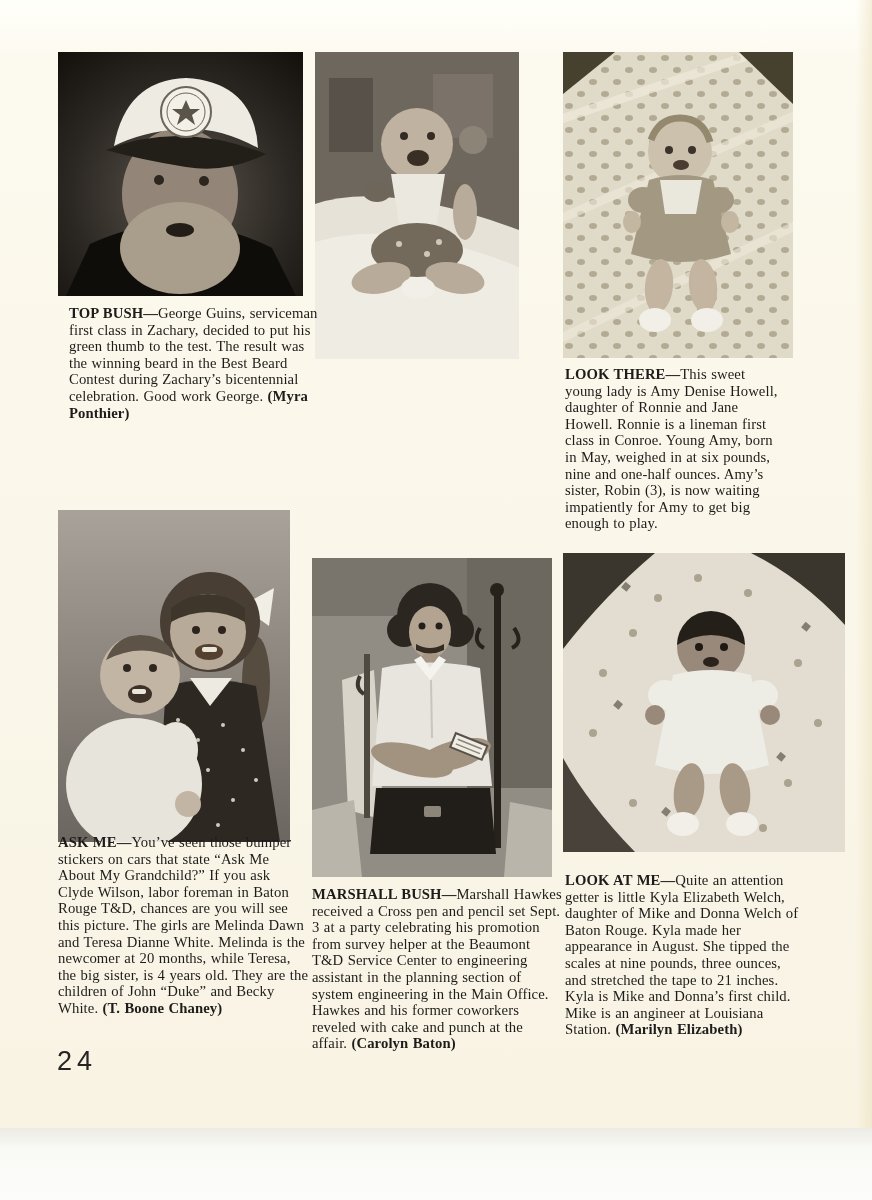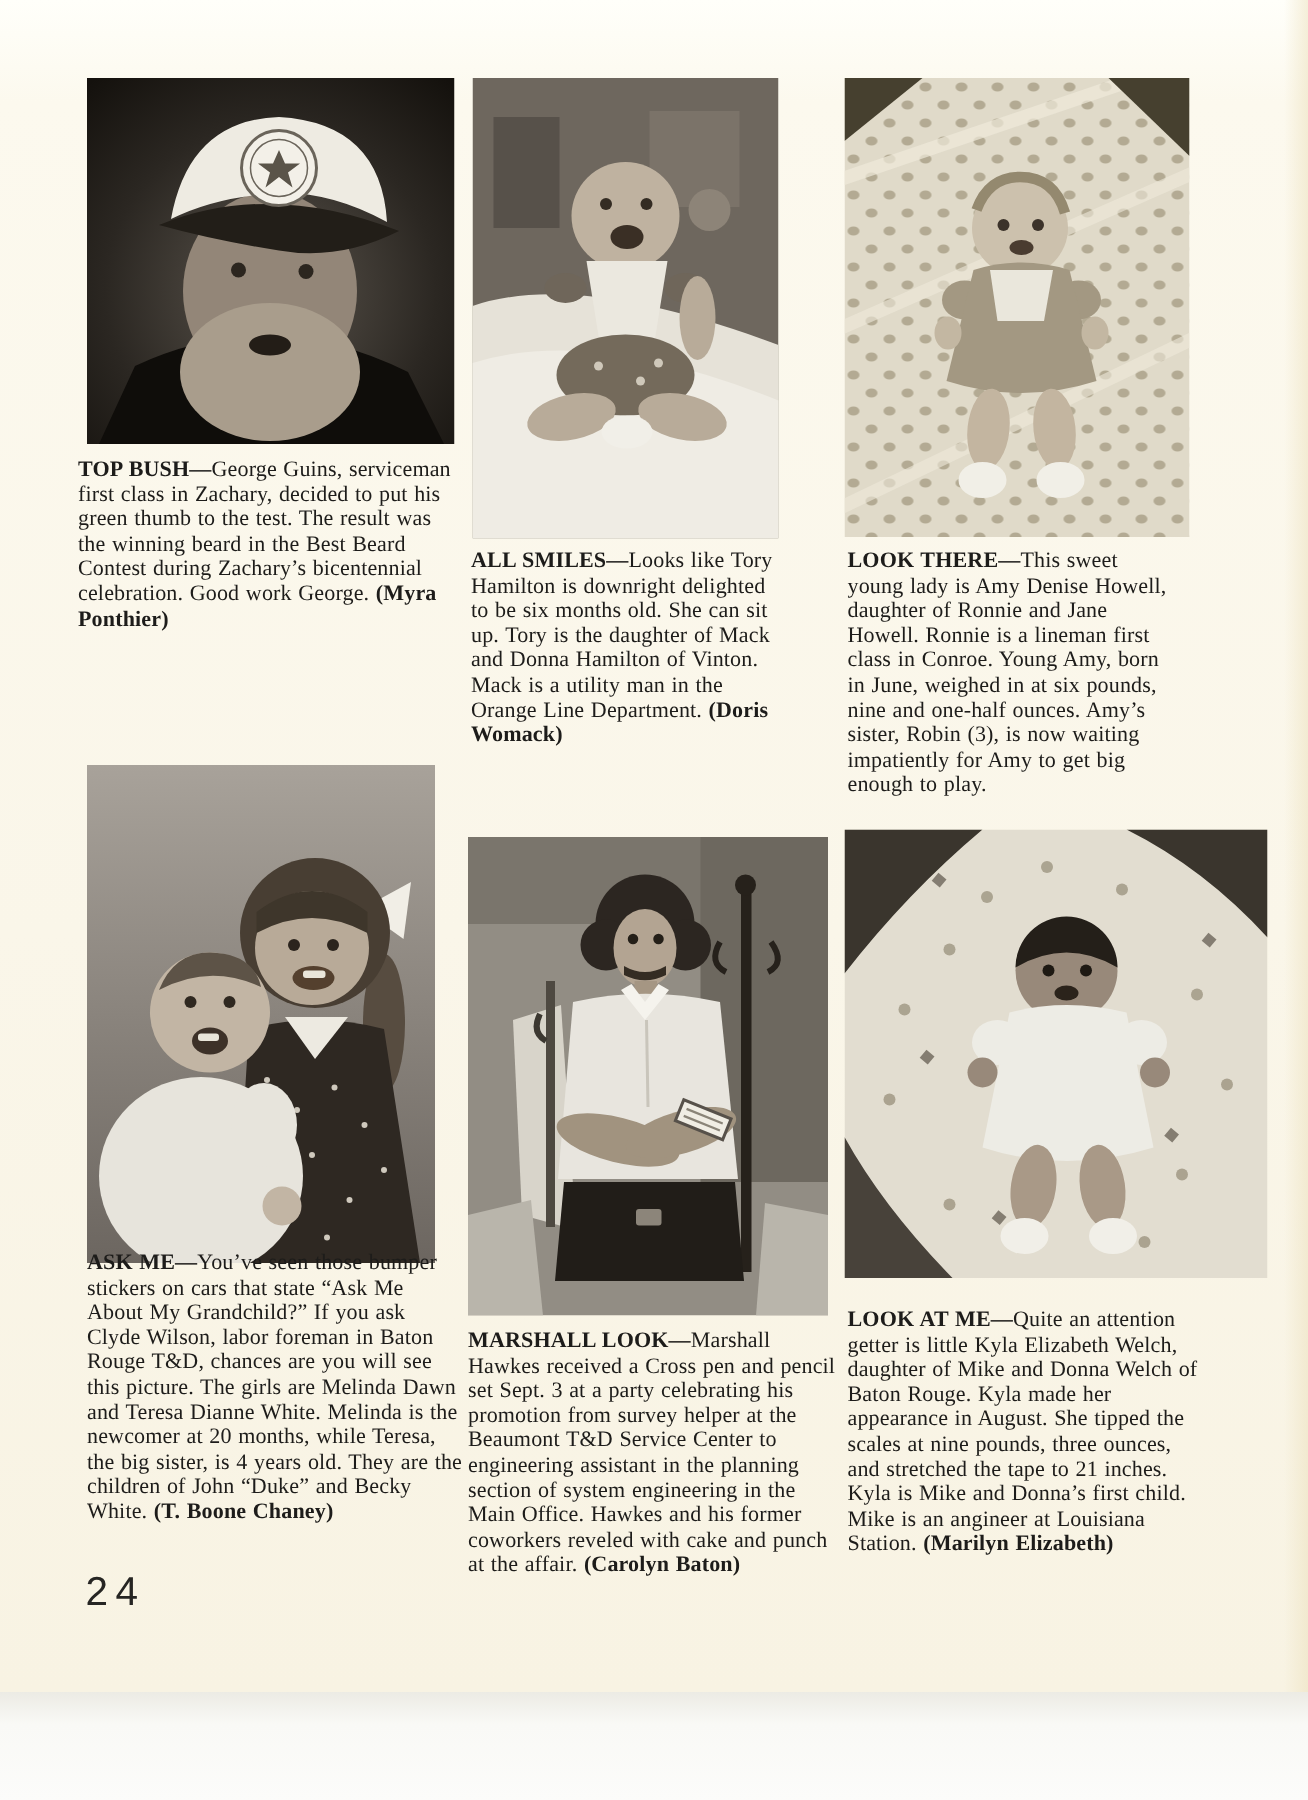--- a/index.html
+++ b/index.html
@@ -245,38 +245,35 @@
       <ellipse cx="198" cy="142" rx="17" ry="15" fill="#edece5"></ellipse>
       <circle cx="92" cy="162" r="10" fill="#98897a"></circle>
       <circle cx="207" cy="162" r="10" fill="#98897a"></circle>
       <ellipse cx="126" cy="238" rx="15" ry="28" fill="#a99987" transform="rotate(8 126 238)"></ellipse>
       <ellipse cx="172" cy="238" rx="15" ry="28" fill="#a99987" transform="rotate(-8 172 238)"></ellipse>
       <ellipse cx="120" cy="271" rx="16" ry="12" fill="#f1efe8"></ellipse>
       <ellipse cx="179" cy="271" rx="16" ry="12" fill="#f1efe8"></ellipse>
     </svg>
   </figure>
 
-  <p class="caption" style="left:52px;top:305px;width:254px">
+  <p class="caption" style="left:69px;top:305px;width:254px">
     <b>TOP BUSH—</b><span>George Guins, serviceman first class in Zachary, decided to put his green thumb to the test. The result was the winning beard in the Best Beard Contest during Zachary’s bicentennial celebration. Good work George. </span><b>(Myra Ponthier)</b>
   </p>
 
-  <p class="caption" style="left:314px;top:366px;width:208px">
-    <b>ALL SMILES—</b><span>Looks like Tory Hamilton is downright delighted to be six months old. She can sit up. Tory is the daughter of Mack and Donna Hamilton of Vinton. Mack is a utility man in the Orange Line Department. </span><b>(Doris Womack)</b>
-  </p>
 
   <p class="caption" style="left:565px;top:366px;width:220px">
-    <b>LOOK THERE—</b><span>This sweet young lady is Amy Denise Howell, daughter of Ronnie and Jane Howell. Ronnie is a lineman first class in Conroe. Young Amy, born in June, weighed in at six pounds, nine and one-half ounces. Amy’s sister, Robin (3), is now waiting impatiently for Amy to get big enough to play.</span><b></b>
+    <b>LOOK THERE—</b><span>This sweet young lady is Amy Denise Howell, daughter of Ronnie and Jane Howell. Ronnie is a lineman first class in Conroe. Young Amy, born in May, weighed in at six pounds, nine and one-half ounces. Amy’s sister, Robin (3), is now waiting impatiently for Amy to get big enough to play.</span><b></b>
   </p>
 
   <p class="caption" style="left:58px;top:834px;width:250px">
     <b>ASK ME—</b><span>You’ve seen those bumper stickers on cars that state “Ask Me About My Grandchild?” If you ask Clyde Wilson, labor foreman in Baton Rouge T&amp;D, chances are you will see this picture. The girls are Melinda Dawn and Teresa Dianne White. Melinda is the newcomer at 20 months, while Teresa, the big sister, is 4 years old. They are the children of John “Duke” and Becky White. </span><b>(T. Boone Chaney)</b>
   </p>
 
   <p class="caption" style="left:312px;top:886px;width:250px">
-    <b>MARSHALL LOOK—</b><span>Marshall Hawkes received a Cross pen and pencil set Sept. 3 at a party celebrating his promotion from survey helper at the Beaumont T&amp;D Service Center to engineering assistant in the planning section of system engineering in the Main Office. Hawkes and his former coworkers reveled with cake and punch at the affair. </span><b>(Carolyn Baton)</b>
+    <b>MARSHALL BUSH—</b><span>Marshall Hawkes received a Cross pen and pencil set Sept. 3 at a party celebrating his promotion from survey helper at the Beaumont T&amp;D Service Center to engineering assistant in the planning section of system engineering in the Main Office. Hawkes and his former coworkers reveled with cake and punch at the affair. </span><b>(Carolyn Baton)</b>
   </p>
 
   <p class="caption" style="left:565px;top:872px;width:240px">
     <b>LOOK AT ME—</b><span>Quite an attention getter is little Kyla Elizabeth Welch, daughter of Mike and Donna Welch of Baton Rouge. Kyla made her appearance in August. She tipped the scales at nine pounds, three ounces, and stretched the tape to 21 inches. Kyla is Mike and Donna’s first child. Mike is an angineer at Louisiana Station. </span><b>(Marilyn Elizabeth)</b>
   </p>
 
   <div class="page-number">24</div>
 </div>
 
 </body></html>

